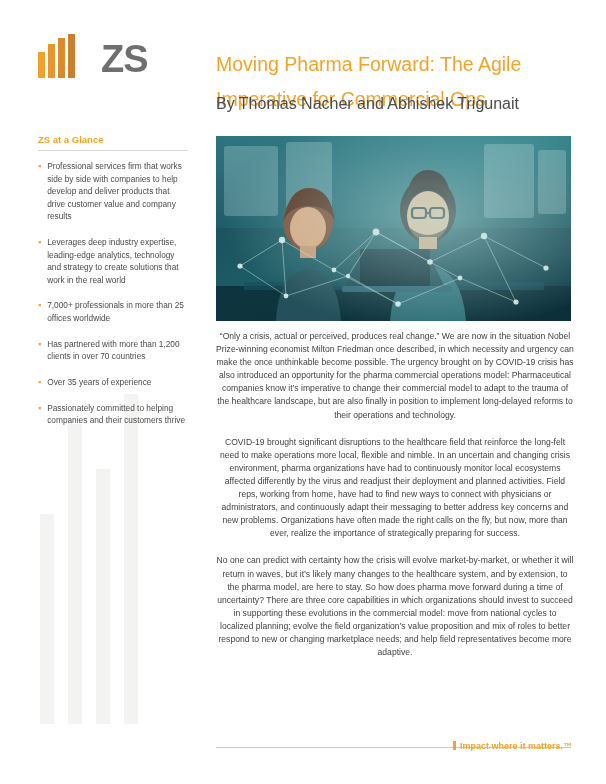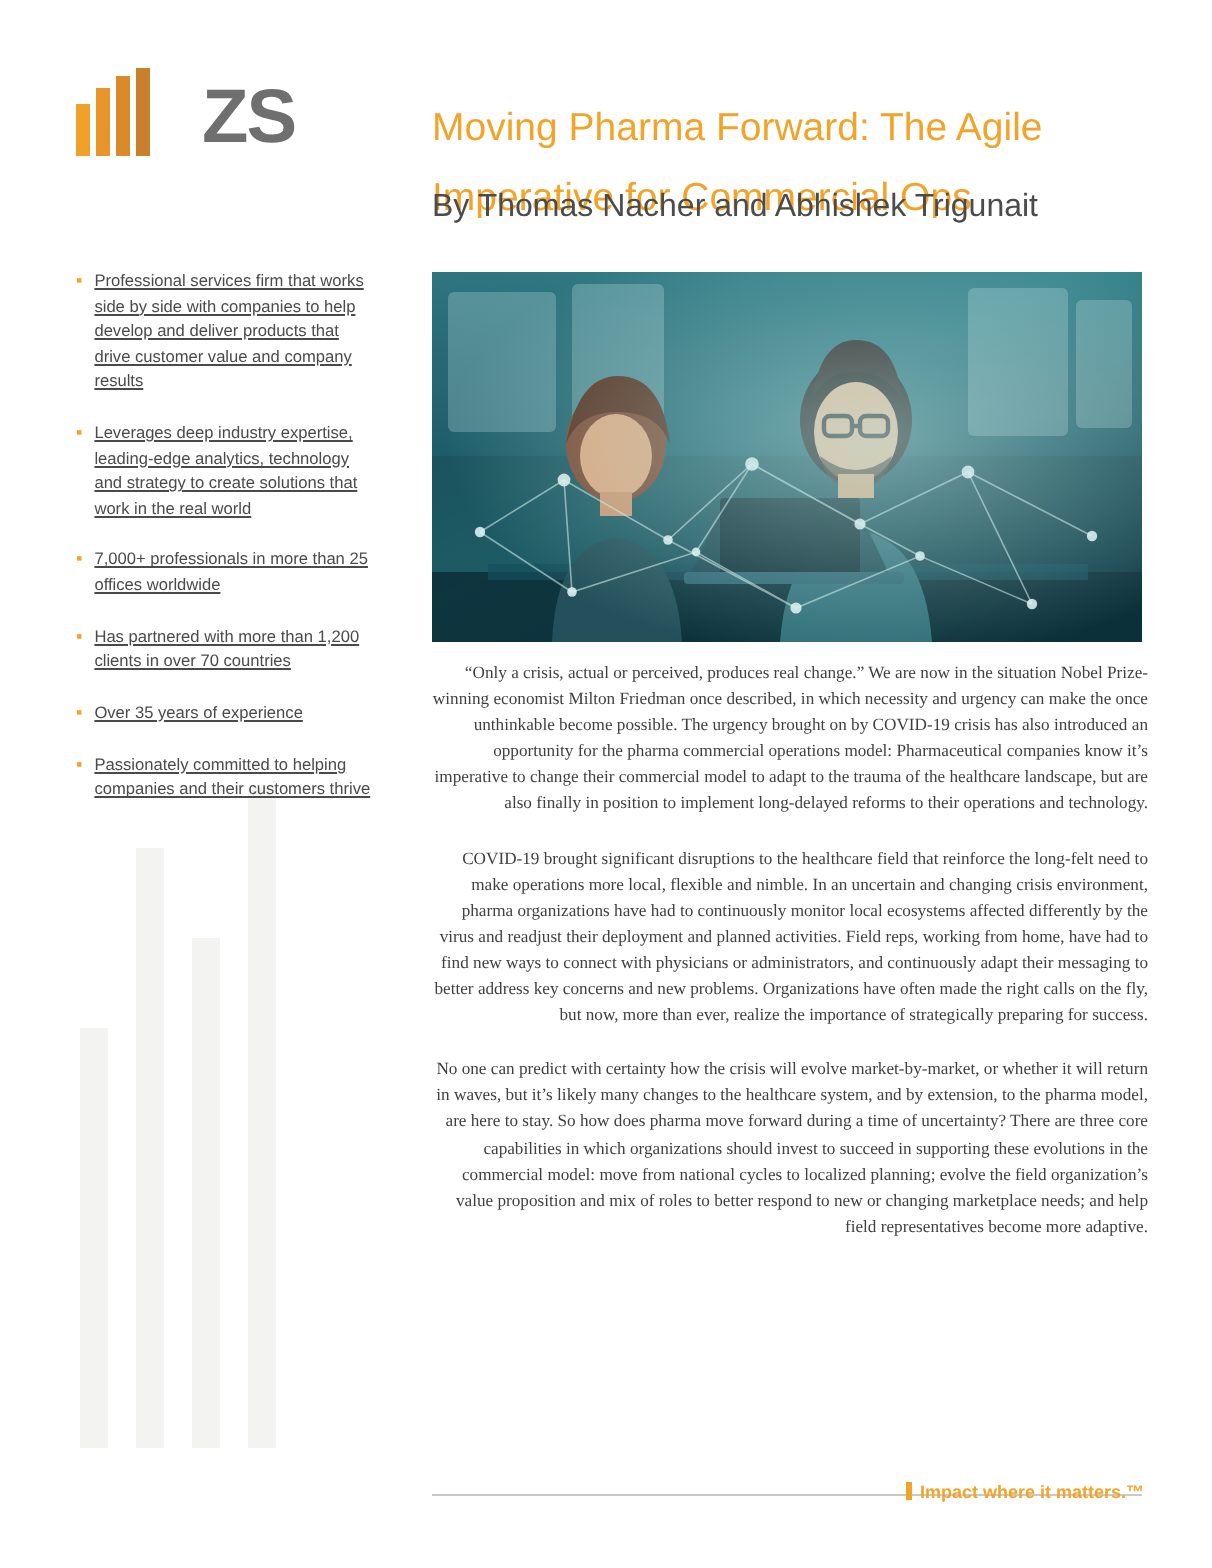--- a/index.html
+++ b/index.html
@@ -114,21 +114,20 @@
   .sb-bullet {
     color: #f2a42a;
     font-size: 9px;
     line-height: 13px;
     flex: 0 0 auto;
   }
   .sb-text {
     font-size: 8.3px;
     line-height: 12.6px;
     color: #4a4a4a;
-    text-decoration: underline;
   }
 
   
   .hero {
     position: absolute;
     left: 216px;
     top: 136px;
     width: 355px;
     height: 185px;
     overflow: hidden;
@@ -141,22 +140,21 @@
     position: absolute;
     left: 216px;
     top: 330px;
     width: 358px;
   }
   .body-col p {
     margin: 0 0 14px 0;
     font-size: 8.6px;
     line-height: 13.1px;
     color: #3f3f3f;
-    text-align: right;
-    font-family: Liberation Serif, serif;
+    text-align: center;
   }
 
   
   .footer-rule {
     position: absolute;
     left: 216px;
     bottom: 36px;
     width: 355px;
     border-top: 1px solid #c9c9c9;
   }
@@ -195,20 +193,21 @@
     <i></i>
     <i></i>
   </div>
   <div class="logo-text">ZS</div>
 </div>
 
 <h1 class="headline">Moving Pharma Forward: The Agile Imperative for Commercial Ops</h1>
 <div class="byline">By Thomas Nacher and Abhishek Trigunait</div>
 
 <div class="sidebar">
+  <div class="sidebar-title">ZS at a Glance</div>
 
   <div class="sb-item">
     <span class="sb-bullet">▪</span>
     <span class="sb-text">Professional services firm that works side by side with companies to help develop and deliver products that drive customer value and company results</span>
   </div>
   <div class="sb-item">
     <span class="sb-bullet">▪</span>
     <span class="sb-text">Leverages deep industry expertise, leading-edge analytics, technology and strategy to create solutions that work in the real world</span>
   </div>
   <div class="sb-item">

